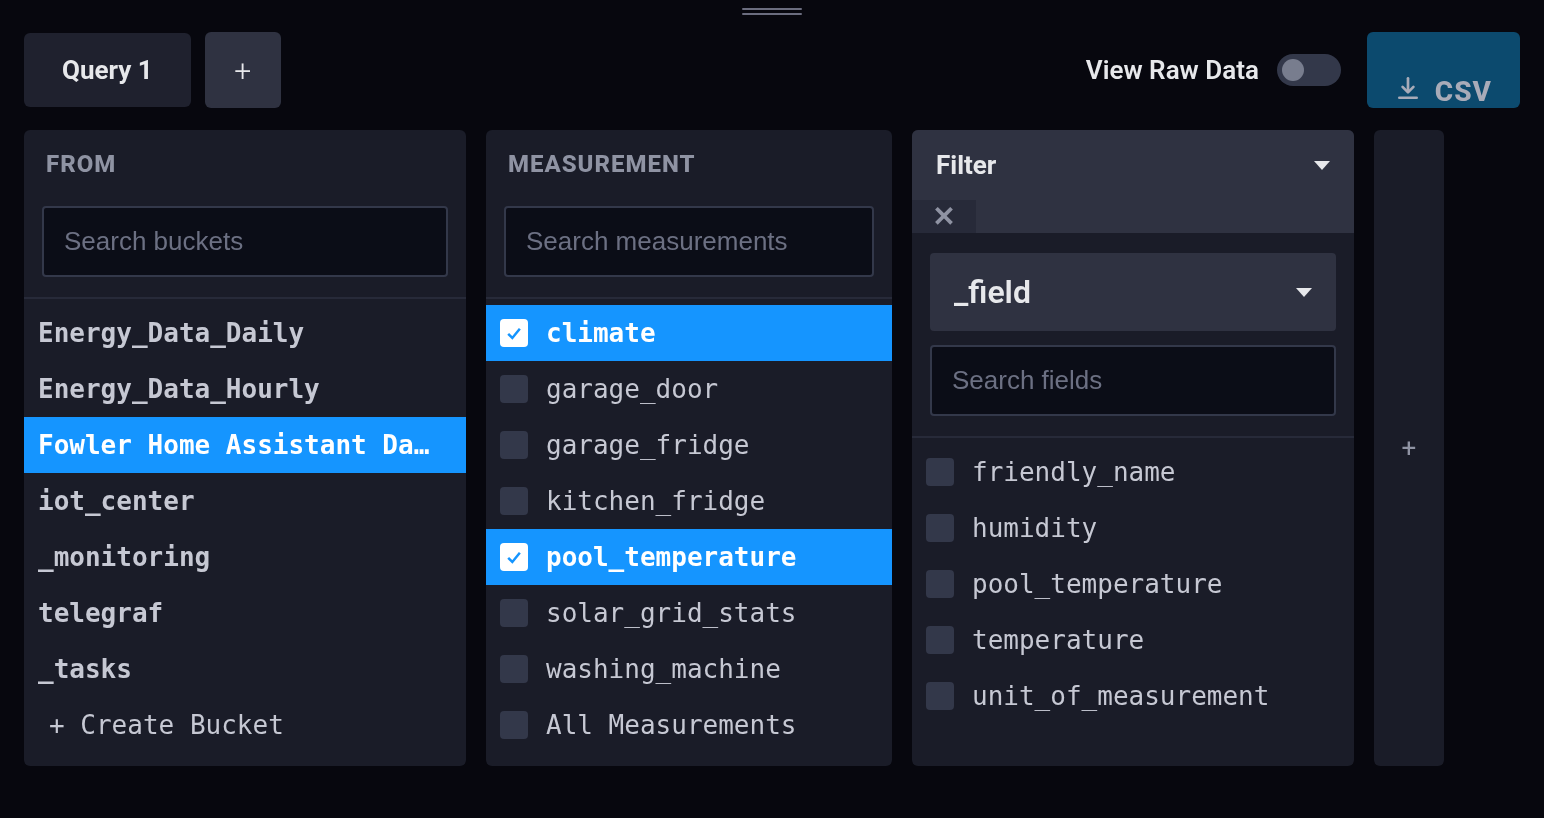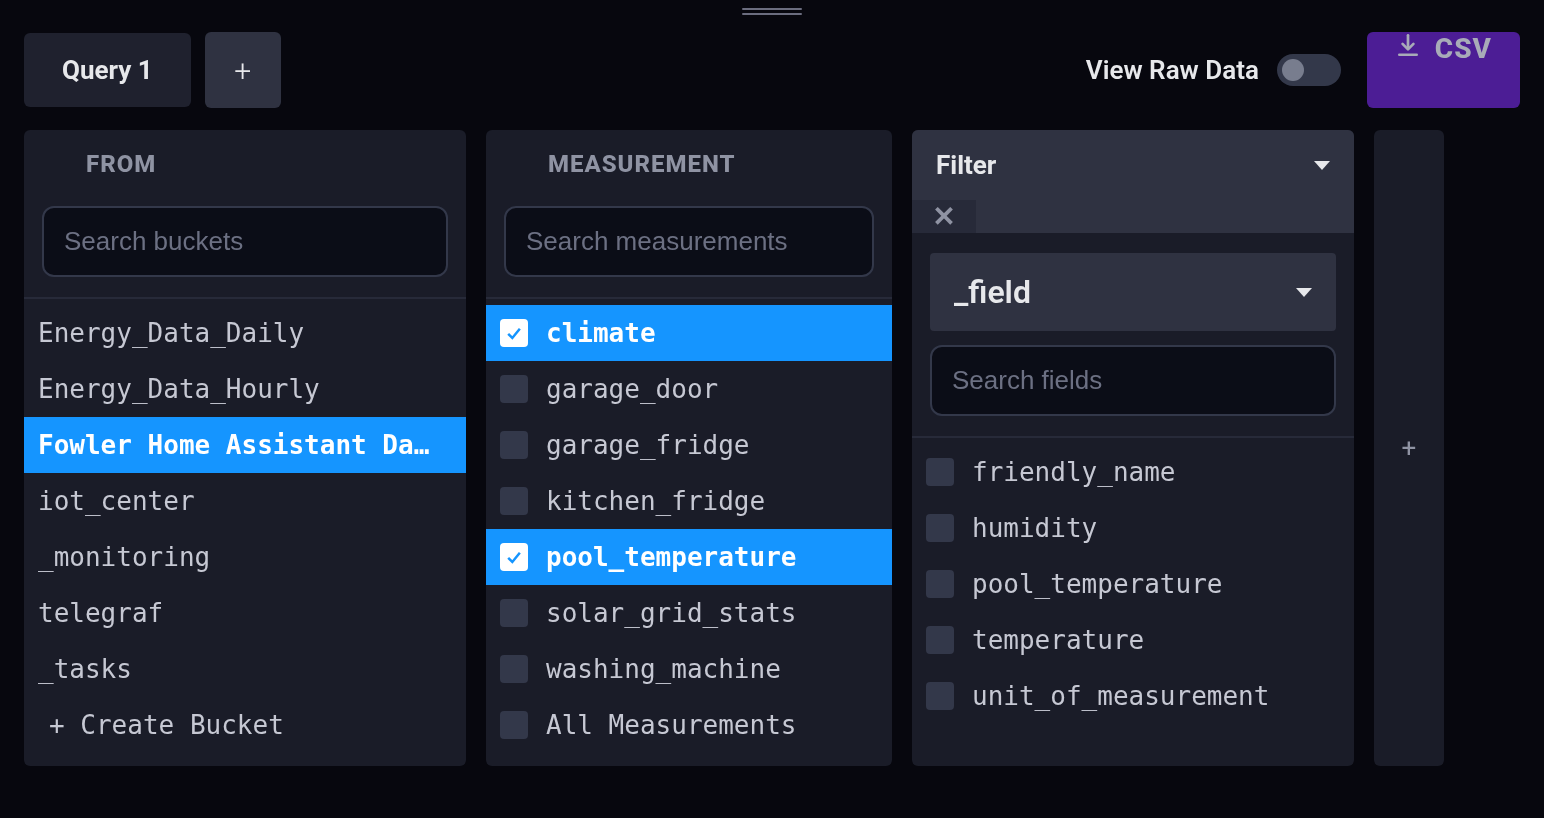--- a/index.html
+++ b/index.html
@@ -74,27 +74,27 @@
     margin-right: 12px;
   }
   .toggle-knob {
     position: absolute;
     left: 5px; top: 5px;
     width: 22px; height: 22px;
     background: #787d8e;
     border-radius: 50%;
   }
   .csv-btn {
-    background: #4c1d95;
+    background: #0c4a6e;
     color: #a8abb8;
     height: 76px;
     padding: 0 28px;
     border-radius: 6px;
     display: flex;
-    align-items: flex-start;
+    align-items: flex-end;
     gap: 14px;
     font-size: 28px;
     font-weight: 800;
     letter-spacing: 1px;
     cursor: pointer;
   }
   .csv-btn svg { width: 26px; height: 26px; stroke: #a8abb8; }
 
   .builder {
     display: flex;
@@ -112,21 +112,20 @@
   .panel.from { width: 442px; }
   .panel.meas { width: 406px; }
   .panel.filter { width: 442px; }
   .panel-header {
     padding: 20px 22px 8px 22px;
     text-transform: uppercase;
     font-size: 24px;
     font-weight: 800;
     letter-spacing: 1px;
     color: #8f93a3;
-    margin-left: 40px;
   }
   .filter-header-row {
     display: flex;
     align-items: stretch;
     background: #2f3241;
     flex-direction: column;
   }
   .filter-select {
     flex: 1;
     display: flex;
@@ -149,21 +148,21 @@
     font-weight: 700;
     cursor: pointer;
   }
   .panel-search-wrap {
     padding: 20px 18px 20px 18px;
   }
   .search-input {
     width: 100%;
     background: #0b0d17;
     border: 2px solid #33384a;
-    border-radius: 12px;
+    border-radius: 4px;
     color: #8f93a3;
     font-size: 26px;
     padding: 18px 20px;
     outline: none;
   }
   .search-input::placeholder { color: #6c7083; }
   .field-dropdown {
     margin: 20px 18px 14px 18px;
     background: #2f3241;
     border-radius: 4px;
@@ -197,21 +196,21 @@
     gap: 18px;
     padding: 13px 14px;
     font-family: "SFMono-Regular", ui-monospace, Menlo, Consolas, monospace;
     font-size: 26px;
     color: #c6c8d3;
     cursor: pointer;
     white-space: nowrap;
     overflow: hidden;
     text-overflow: ellipsis;
   }
-  .list-item.no-check { padding-left: 14px; }
+  .list-item.no-check { padding-left: 14px; font-weight: bold; }
   .list-item.selected-radio {
     background: #1595ff;
     color: #ffffff;
     font-weight: 700;
     align-items: center;
   }
   .list-item.selected-check {
     background: #1595ff;
     color: #ffffff;
     font-weight: 700;

